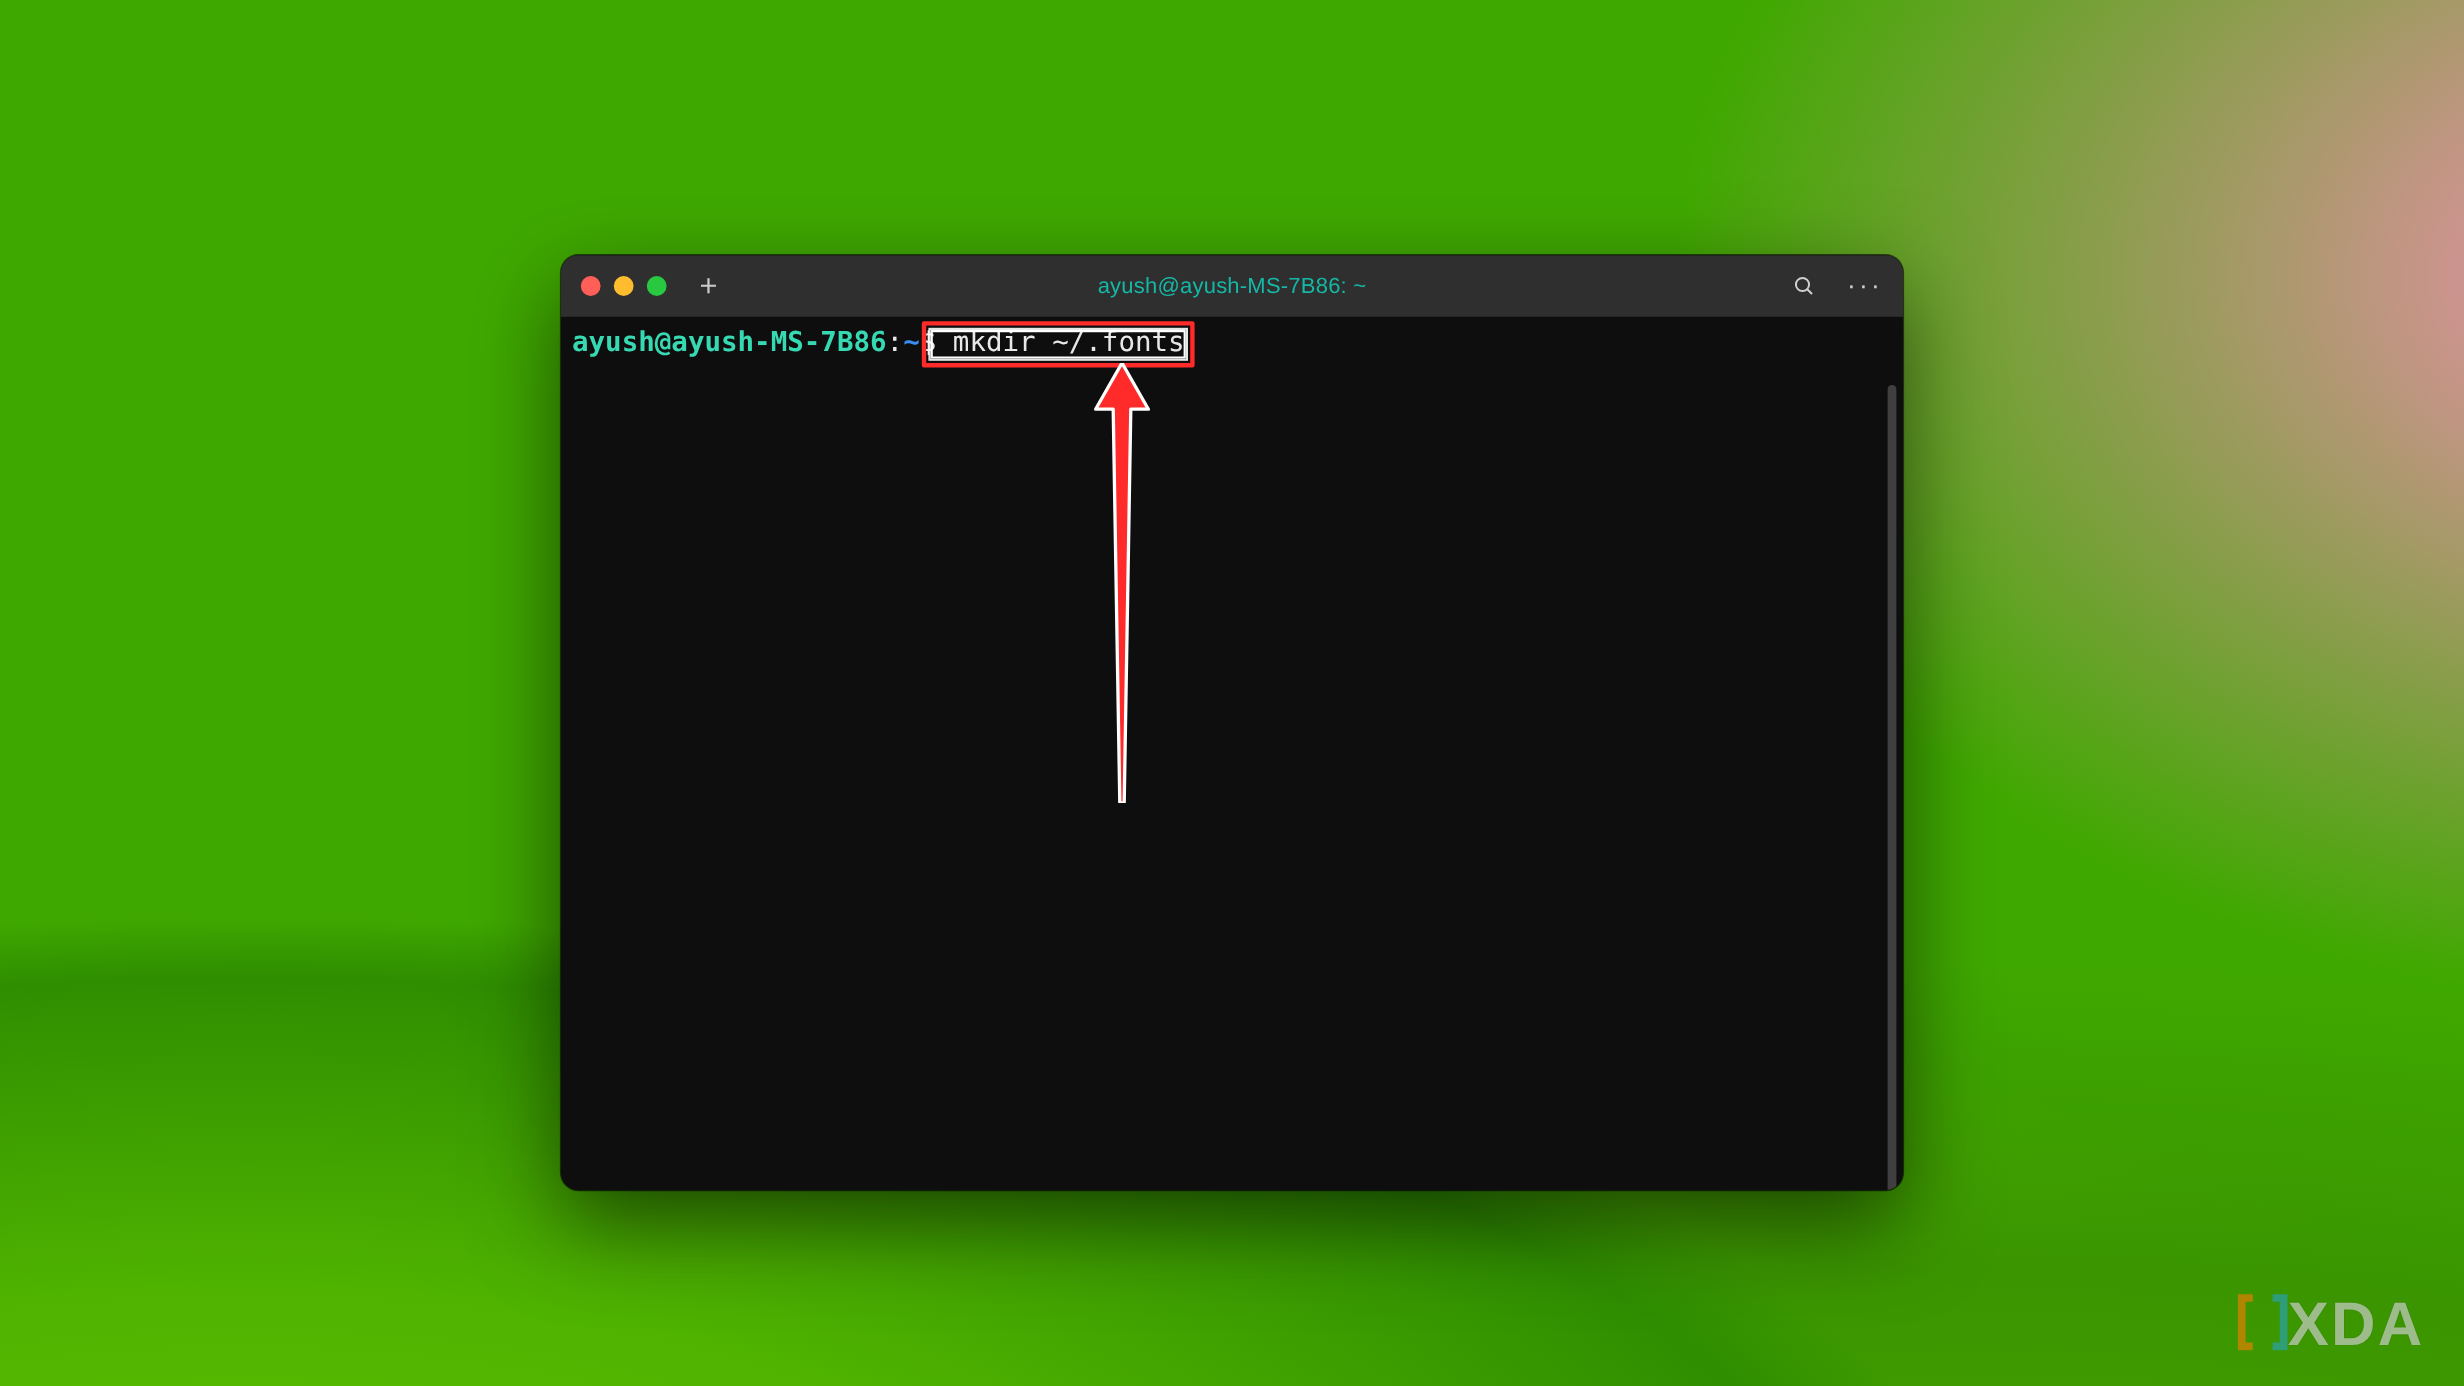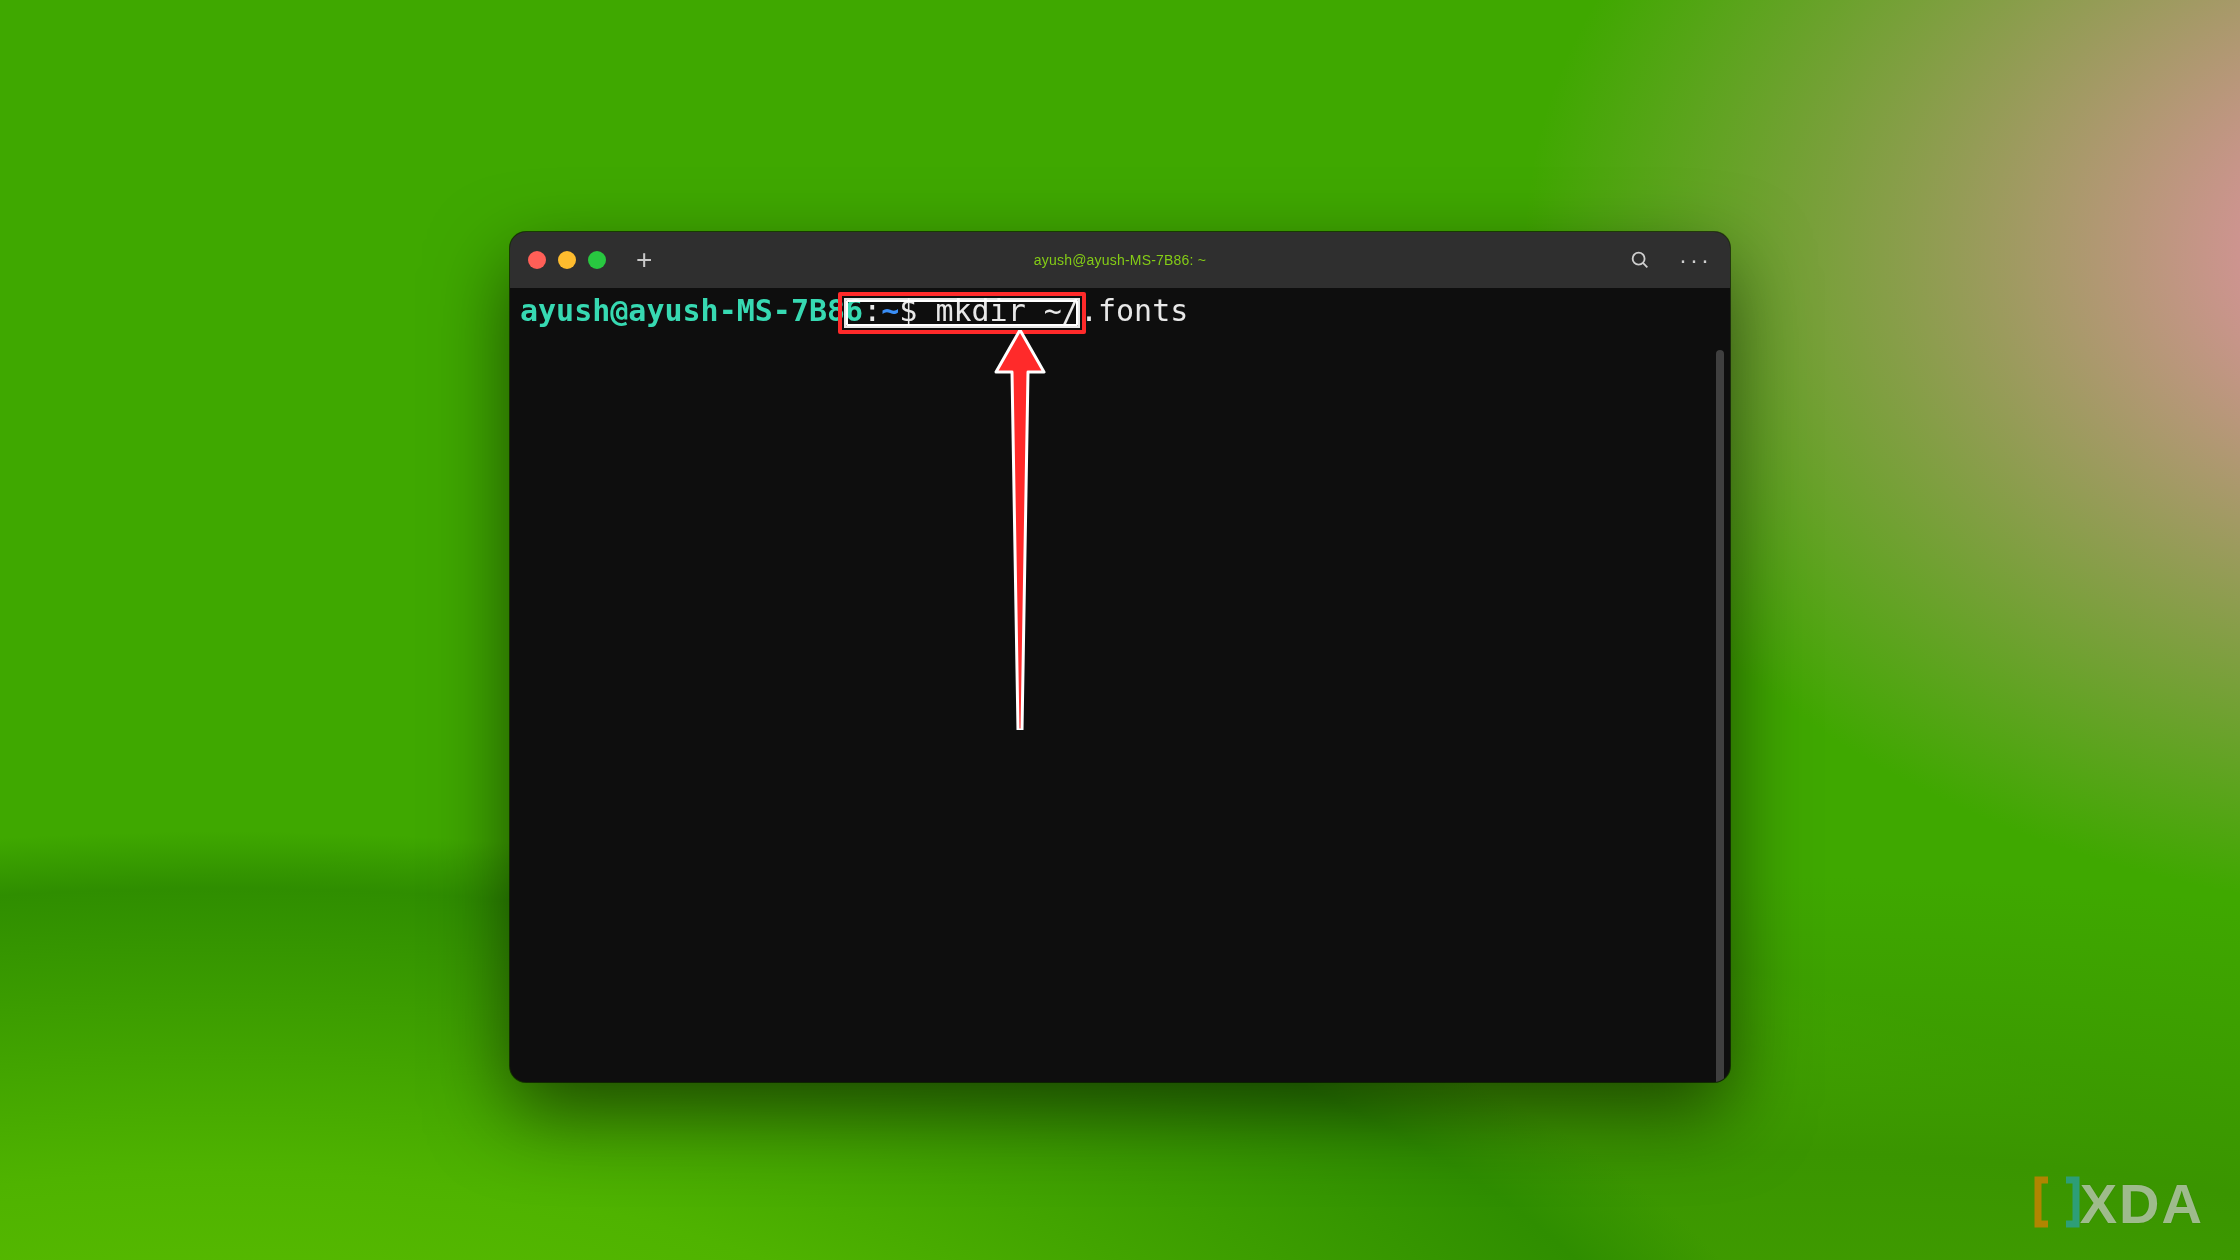--- a/index.html
+++ b/index.html
@@ -39,28 +39,28 @@
   .titlebar{
     height:56px;background:#2f2f2f;display:flex;align-items:center;
     padding:0 18px;position:relative;color:#d4d4d4;
   }
   .lights{display:flex;gap:12px;align-items:center;}
   .light{width:18px;height:18px;border-radius:50%;}
   .red{background:#ff5f57;}
   .yellow{background:#febc2e;}
   .green{background:#28c840;}
   .plus{margin-left:30px;font-size:28px;color:#c9c9c9;font-weight:300;line-height:1;}
-  .title{position:absolute;left:50%;transform:translateX(-50%);font-size:14px;color:#84cc16;letter-spacing:.2px;}
+  .title{position:absolute;left:50%;transform:translateX(-50%);font-size:20px;color:#14b8a6;letter-spacing:.2px;}
   .right-icons{margin-left:auto;display:flex;gap:28px;align-items:center;color:#cfcfcf;}
   .search-icon svg{width:22px;height:22px;display:block;}
   .menu-dots{font-size:24px;letter-spacing:3px;line-height:1;}
 
   .termbody{
     position:relative;padding:6px 10px;font-family:Menlo,Consolas,monospace;
-    font-size:30px;line-height:34px;color:#e8e8e8;height:calc(100% - 56px);
+    font-size:25px;line-height:34px;color:#e8e8e8;height:calc(100% - 56px);
     box-sizing:border-box;
   }
   .line{white-space:pre;}
   .prompt-userhost{color:#37d9b2;font-weight:bold;}
   .prompt-colon{color:#e8e8e8;}
   .prompt-path{color:#3a8ef6;font-weight:bold;}
   .prompt-dollar{color:#e8e8e8;}
 
   .scrollbar{position:absolute;right:6px;top:62px;width:8px;height:770px;background:#3f3f3f;border-radius:4px;}
 

